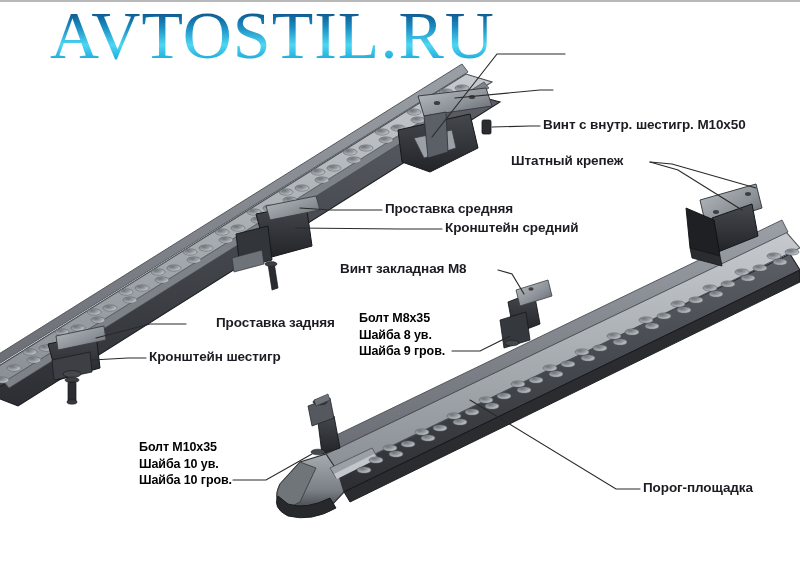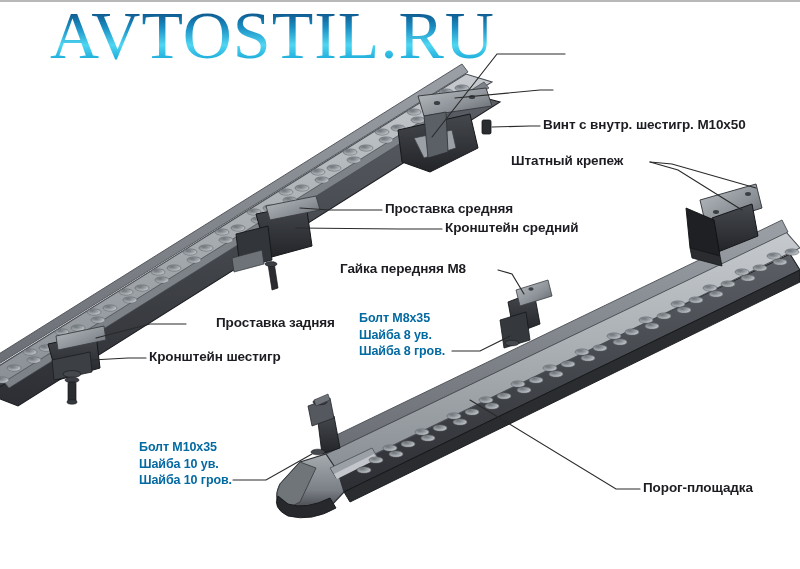--- a/index.html
+++ b/index.html
@@ -54,21 +54,21 @@
     color: #1c1c22;
     white-space: nowrap;
     line-height: 1.02;
     letter-spacing: -0.1px;
   }
   .lbl-group {
     position: absolute;
     font-family: "Liberation Sans", sans-serif;
     font-size: 12.5px;
     font-weight: 700;
-    color: #0369a1;
+    color: #000000;
     white-space: nowrap;
     line-height: 1.32;
     letter-spacing: -0.1px;
   }
   .lbl-group div { white-space: nowrap; }
 </style>
 </head>
 <body>
 
 <div id="page">
@@ -347,32 +347,32 @@
 
 
   <div class="lbl" style="left:543px; top:116px;">Винт с внутр. шестигр. M10x50</div>
 
   <div class="lbl" style="left:511px; top:152px;">Штатный крепеж</div>
 
   <div class="lbl" style="left:385px; top:200px;">Проставка средняя</div>
 
   <div class="lbl" style="left:445px; top:219px;">Кронштейн средний</div>
 
-  <div class="lbl" style="left:340px; top:260px;">Гайка передняя M8</div>
+  <div class="lbl" style="left:340px; top:260px;">Винт закладная M8</div>
 
   <div class="lbl" style="left:189px; top:314px;padding-left:27px;">Проставка задняя</div>
 
   <div class="lbl" style="left:149px; top:348px;">Кронштейн шестигр</div>
 
   <div class="lbl" style="left:643px; top:479px;">Порог-площадка</div>
 
   <div class="lbl-group" style="left:359px; top:308px;">
     <div>Болт M8x35</div>
     <div>Шайба 8 ув.</div>
-    <div>Шайба 8 гров.</div>
+    <div>Шайба 9 гров.</div>
   </div>
 
   <div class="lbl-group" style="left:139px; top:437px;">
     <div>Болт M10x35</div>
     <div>Шайба 10 ув.</div>
     <div>Шайба 10 гров.</div>
   </div>
 
 </div>
 

